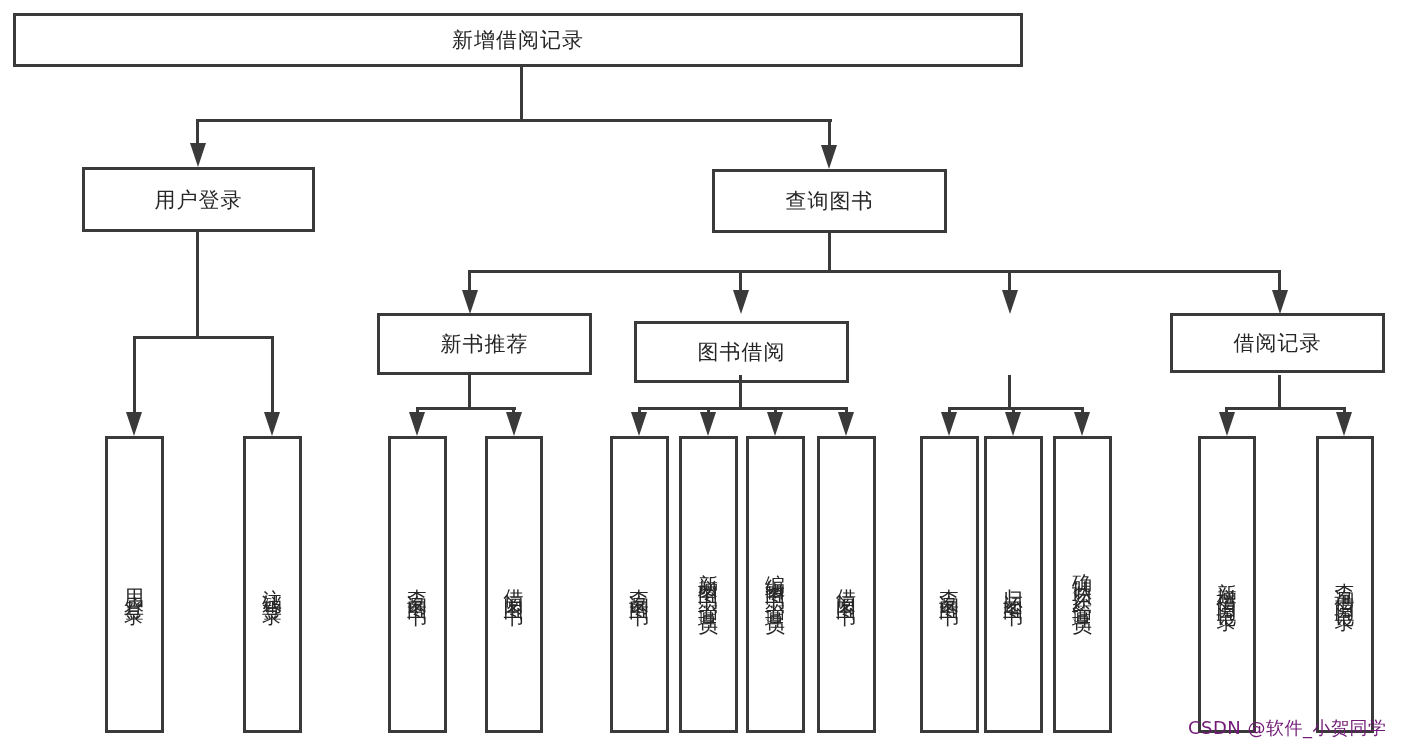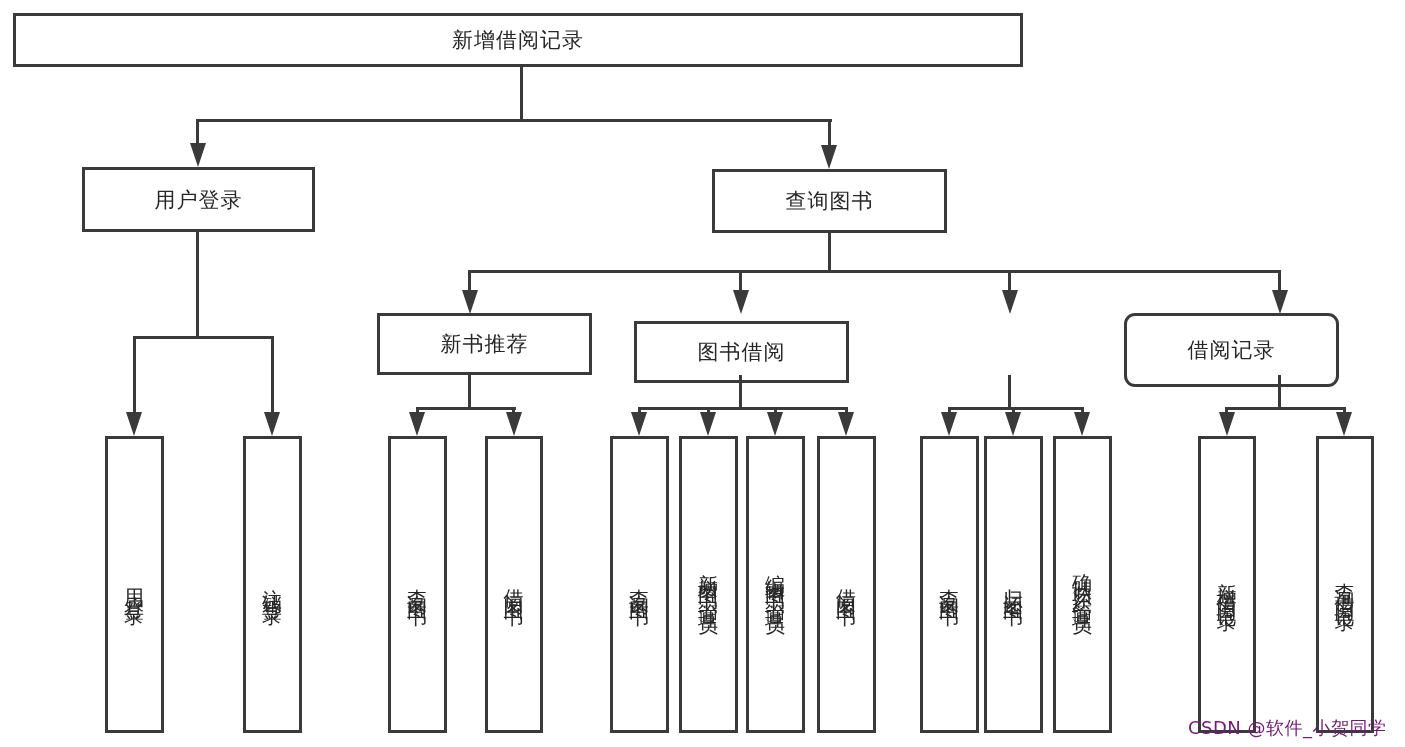--- a/index.html
+++ b/index.html
@@ -104,21 +104,21 @@
   <div class="arrow" style="left:1002px;top:290px;"></div>
   <div class="vline" style="left:1278px;top:270px;height:24px;"></div>
   <div class="arrow" style="left:1272px;top:290px;"></div>
 
   <div class="box" style="left:377px;top:313px;width:215px;height:62px;">
     <span>新书推荐</span>
   </div>
   <div class="box" style="left:634px;top:313px;width:215px;height:62px;margin-top:8px;">
     <span>图书借阅</span>
   </div>
-  <div class="box" style="left:1124px;top:313px;width:215px;height:74px;border-radius:11px;">
+  <div class="box" style="left:1170px;top:313px;width:215px;height:60px;">
     <span>借阅记录</span>
   </div>
 
   <div class="vline" style="left:468px;top:375px;height:35px;"></div>
   <div class="hline" style="left:416px;top:407px;width:100px;"></div>
   <div class="vline" style="left:416px;top:407px;height:13px;"></div>
   <div class="arrow" style="left:409px;top:412px;"></div>
   <div class="vline" style="left:512px;top:407px;height:13px;"></div>
   <div class="arrow" style="left:506px;top:412px;"></div>
 

